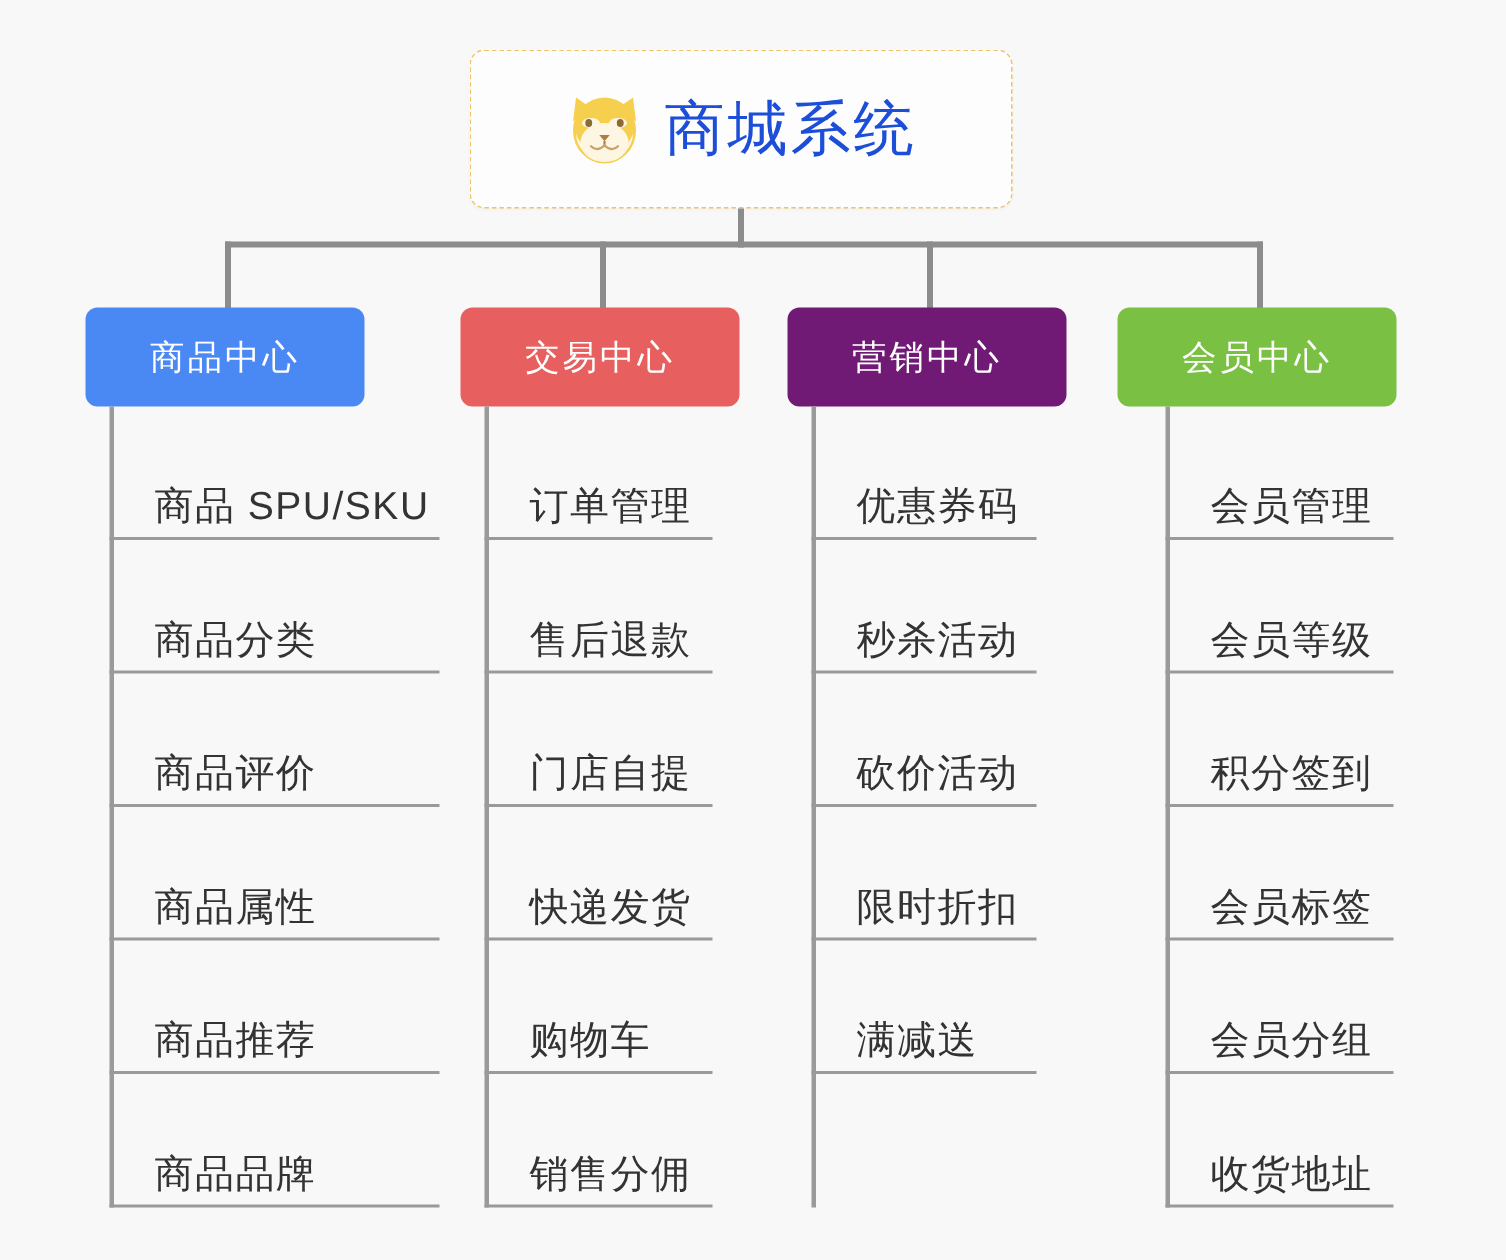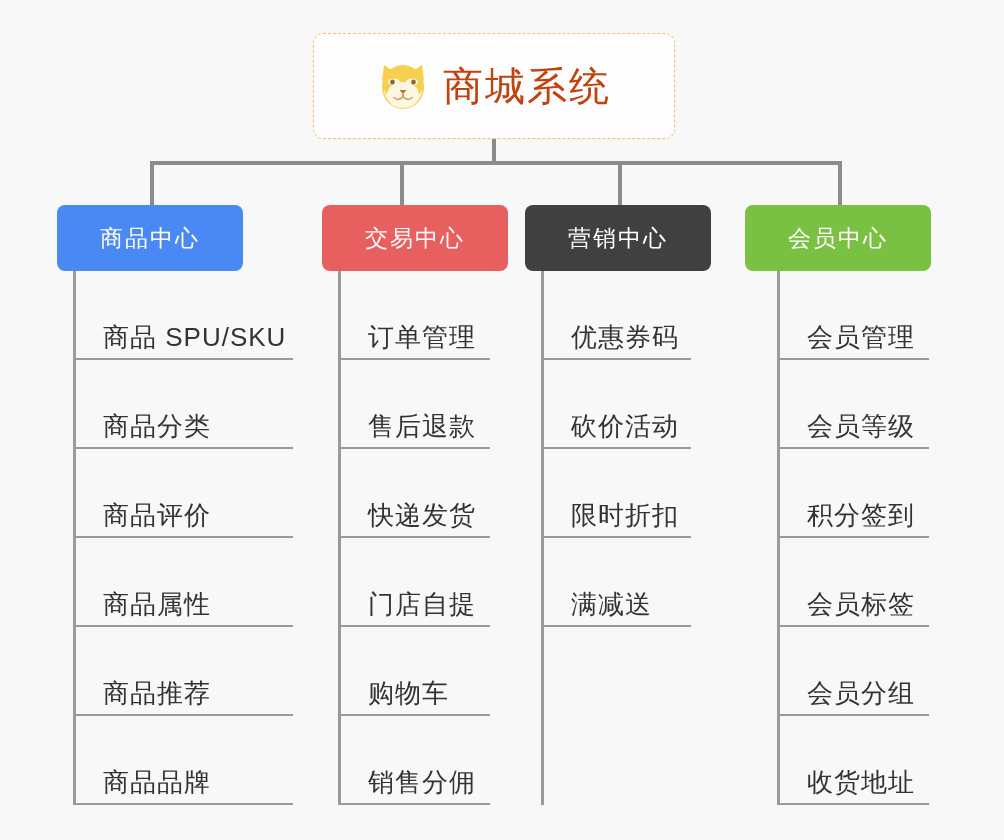--- a/index.html
+++ b/index.html
@@ -35,21 +35,21 @@
     border: 1px dashed #f0c368;
     border-radius: 10px;
     display: flex;
     align-items: center;
     justify-content: center;
     gap: 14px;
     box-shadow: 0 1px 2px rgba(0,0,0,0.03);
   }
   .root-title {
     font-size: 40px;
-    color: #c2410c;
+    color: #1d4ed8;
     letter-spacing: 2px;
     line-height: 1;
     white-space: nowrap;
   }
   .root-logo {
     width: 52px;
     height: 50px;
     flex: 0 0 auto;
     display: block;
   }
@@ -103,21 +103,21 @@
     border-bottom: 2px solid #9a9a9a;
     color: #333333;
     font-size: 26px;
     letter-spacing: 1px;
     white-space: nowrap;
   }
   .leaf-label { line-height: 1.1; }
 
   
   #col-0 { left: 57px; }
-  #col-1 { left: 322px; }
+  #col-1 { left: 307px; }
   #col-2 { left: 525px; }
   #col-3 { left: 745px; }
 
   #col-0 .cat-box { width: 186px; }
   #col-1 .cat-box { width: 186px; }
   #col-2 .cat-box { width: 186px; }
   #col-3 .cat-box { width: 186px; }
 
   #col-0 .leaf-wrap { margin-left: 16px; }
   #col-1 .leaf-wrap { margin-left: 16px; }
@@ -198,40 +198,43 @@
     <div class="cat-box" style="background: rgb(232, 95, 95);">交易中心</div>
     <div class="leaf-wrap">
       <div class="spine" style="height: 534px;"></div>
       <div class="leaf">
           <span class="leaf-label">订单管理</span>
         </div>
       <div class="leaf">
           <span class="leaf-label">售后退款</span>
         </div>
       <div class="leaf">
+          <span class="leaf-label">门店自提</span>
+        </div>
+      <div class="leaf">
           <span class="leaf-label">快递发货</span>
         </div>
       <div class="leaf">
-          <span class="leaf-label">门店自提</span>
-        </div>
-      <div class="leaf">
           <span class="leaf-label">购物车</span>
         </div>
       <div class="leaf">
           <span class="leaf-label">销售分佣</span>
         </div>
     </div>
   </div>
 
   <div class="col" id="col-2">
-    <div class="cat-box" style="background: #404040;">营销中心</div>
+    <div class="cat-box" style="background: #701a75;">营销中心</div>
     <div class="leaf-wrap">
       <div class="spine" style="height: 534px;"></div>
       <div class="leaf">
           <span class="leaf-label">优惠券码</span>
+        </div>
+      <div class="leaf">
+          <span class="leaf-label">秒杀活动</span>
         </div>
       <div class="leaf">
           <span class="leaf-label">砍价活动</span>
         </div>
       <div class="leaf">
           <span class="leaf-label">限时折扣</span>
         </div>
       <div class="leaf">
           <span class="leaf-label">满减送</span>
         </div>

